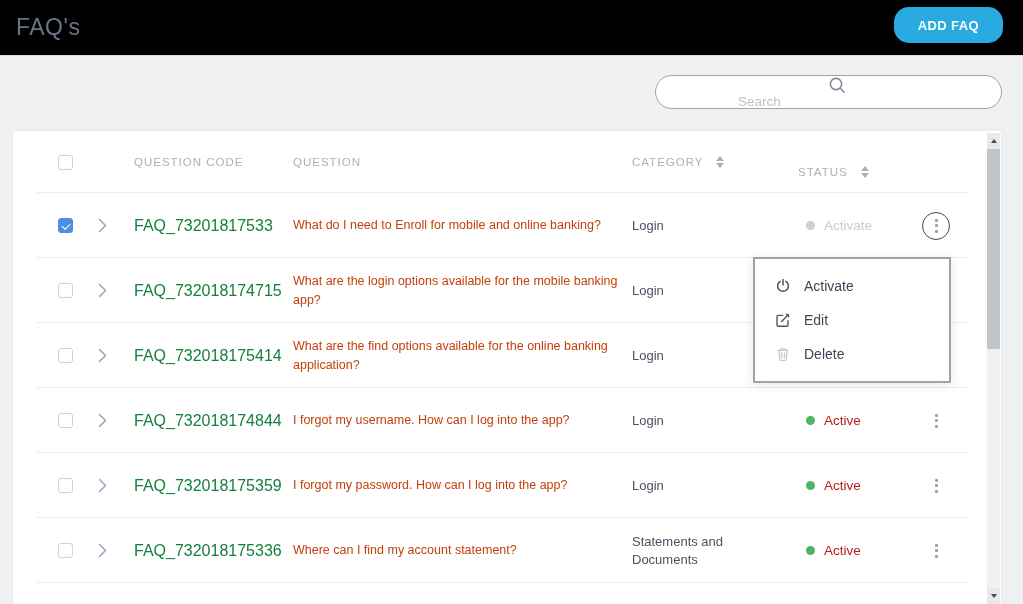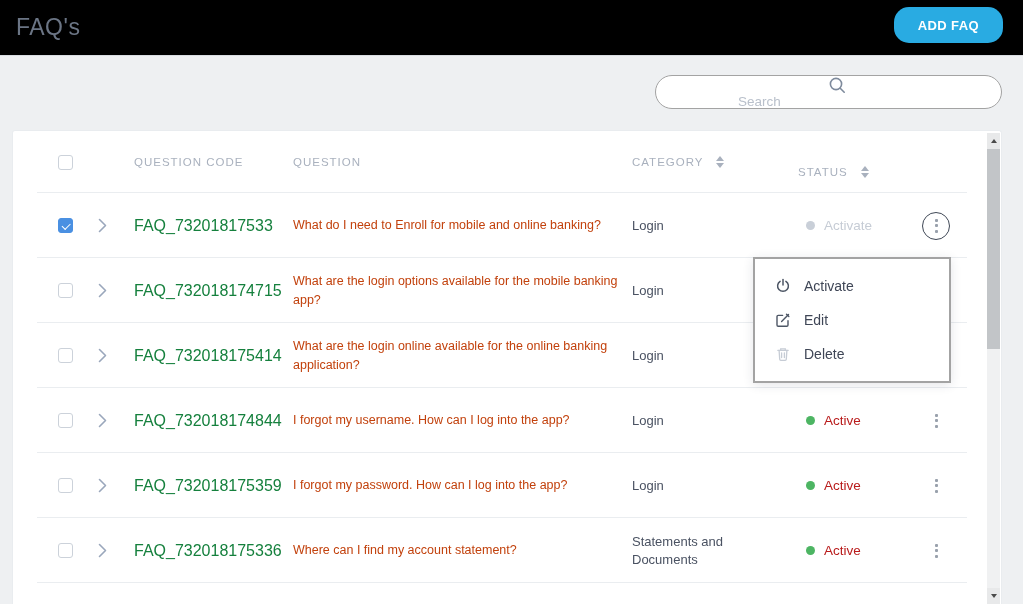--- a/index.html
+++ b/index.html
@@ -184,21 +184,21 @@
       <div class="rowline trow">
     <div class="cell-cb">
           <span class="checkbox"></span>
         </div>
     <div class="cell-chev">
       <svg width="11" height="15" viewBox="0 0 11 15">
             <path d="M2.5 1.5l6 6-6 6" fill="none" stroke="#9aa7bc" stroke-width="1.6" stroke-linecap="round" stroke-linejoin="round"></path>
           </svg>
     </div>
     <div class="cell-code">FAQ_732018175414</div>
-    <div class="cell-q">What are the login online available for the online banking application?</div>
+    <div class="cell-q">What are the find options available for the online banking application?</div>
     <div class="cell-cat"><span>Login</span></div>
     <div class="cell-status">
       <div class="status-badge hidden">
         <span class="dot"></span>
         <span class="lbl"></span>
       </div>
     </div>
     <div class="cell-kebab">
       <span class="kebab hidden">
             <i></i>

